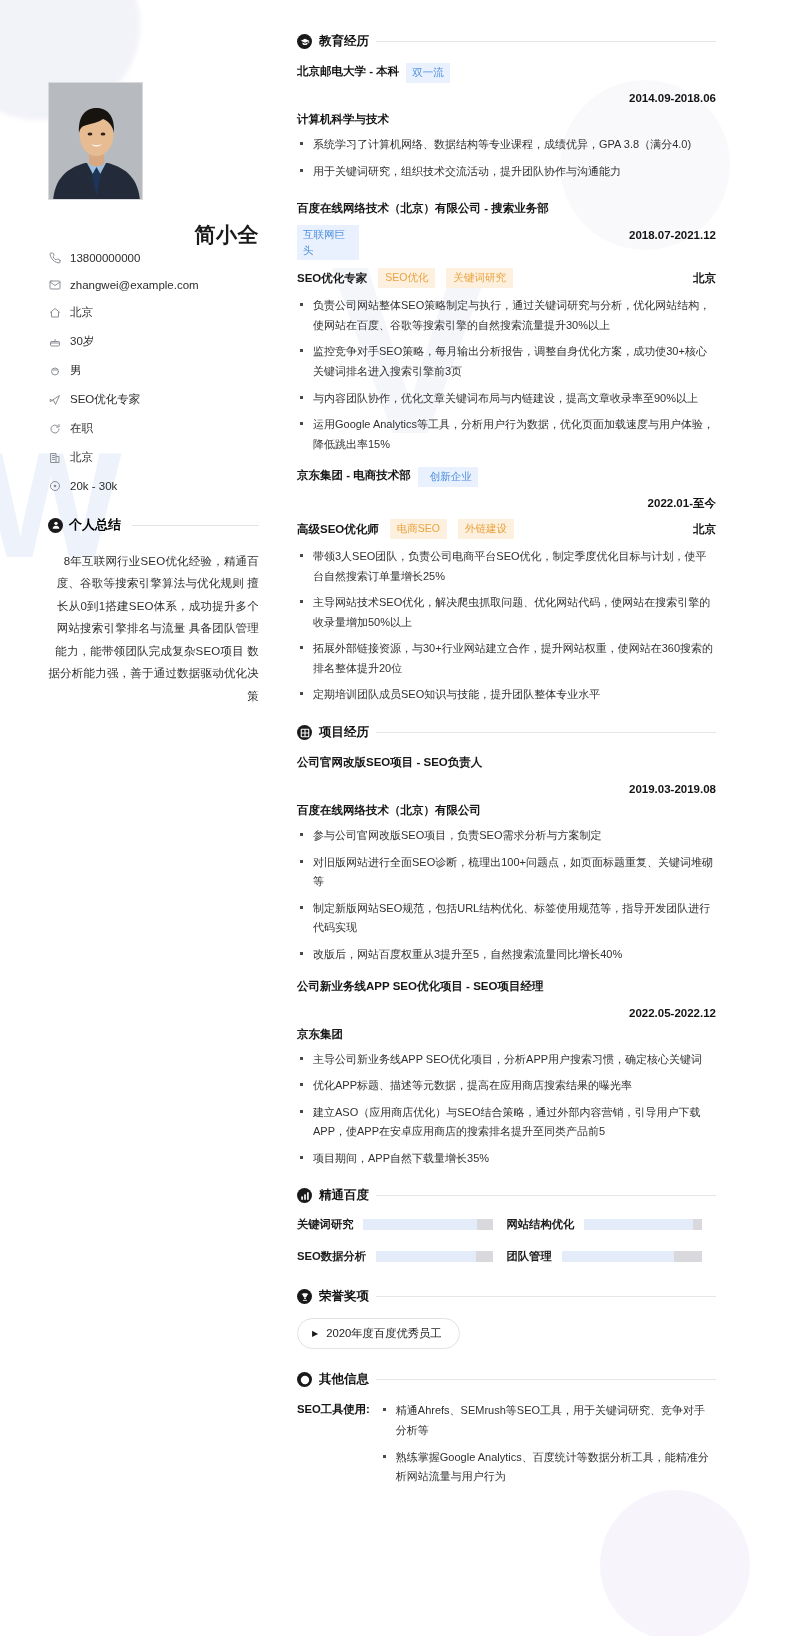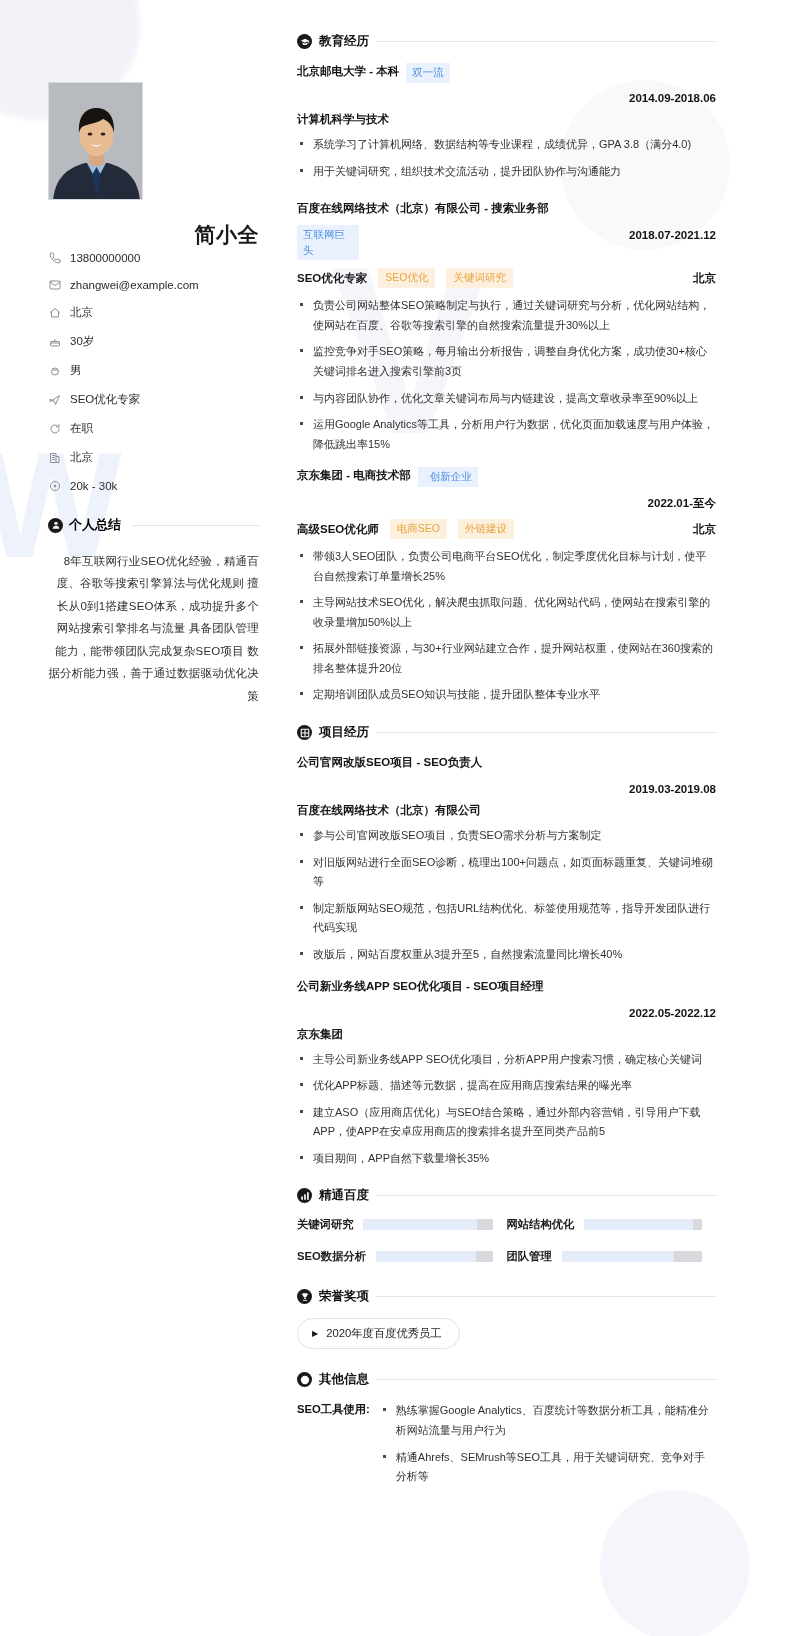--- a/index.html
+++ b/index.html
@@ -518,21 +518,21 @@
               <rect x="11" y="6" width="2" height="2.6" fill="#fff"></rect>
             </svg>
         </span>
         <span class="sec-title">其他信息</span>
         <span class="sec-rule"></span>
       </div>
       <div class="other-row">
         <span class="other-label">SEO工具使用:</span>
         <div class="other-body">
           <ul class="bul">
+            <li>精通Ahrefs、SEMrush等SEO工具，用于关键词研究、竞争对手分析等</li>
             <li>熟练掌握Google Analytics、百度统计等数据分析工具，能精准分析网站流量与用户行为</li>
-            <li>精通Ahrefs、SEMrush等SEO工具，用于关键词研究、竞争对手分析等</li>
           </ul>
         </div>
       </div>
     </section>
 
   </main>
 </div>
 
 </body></html>

